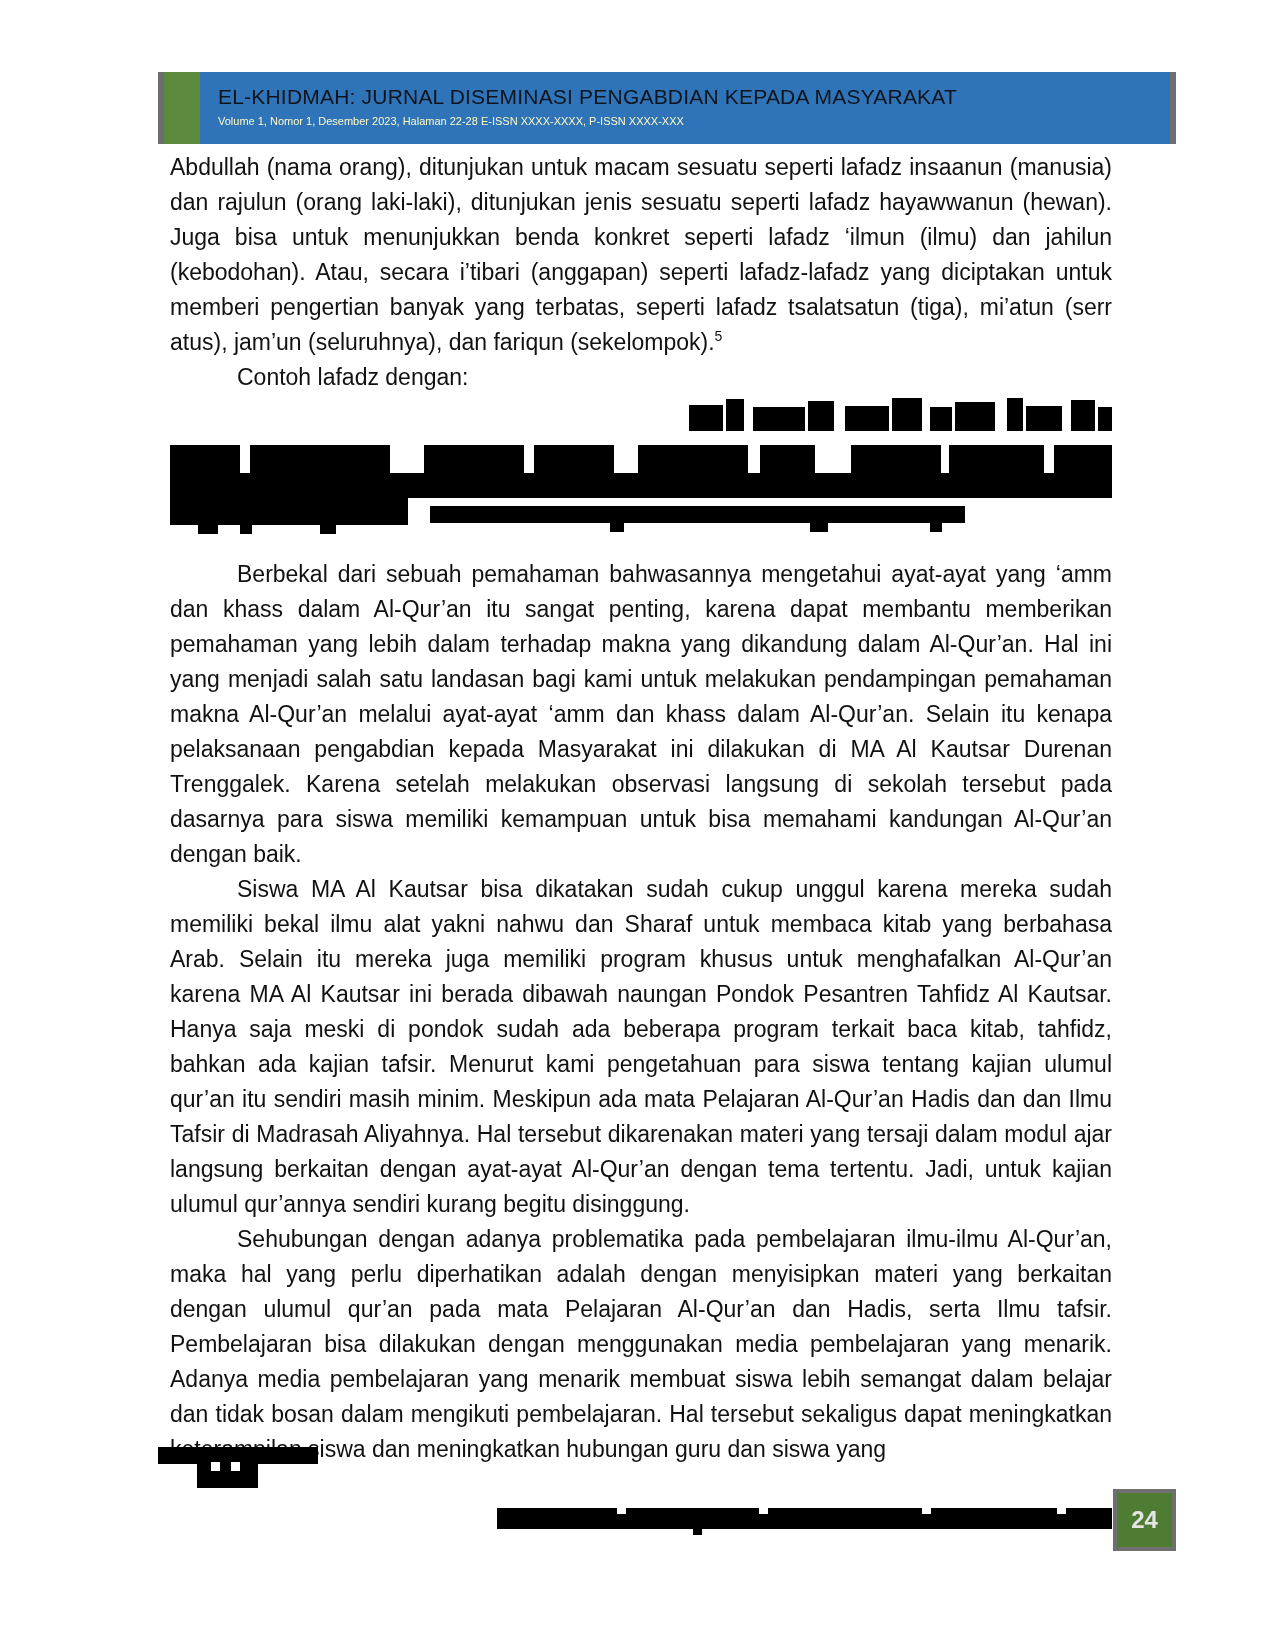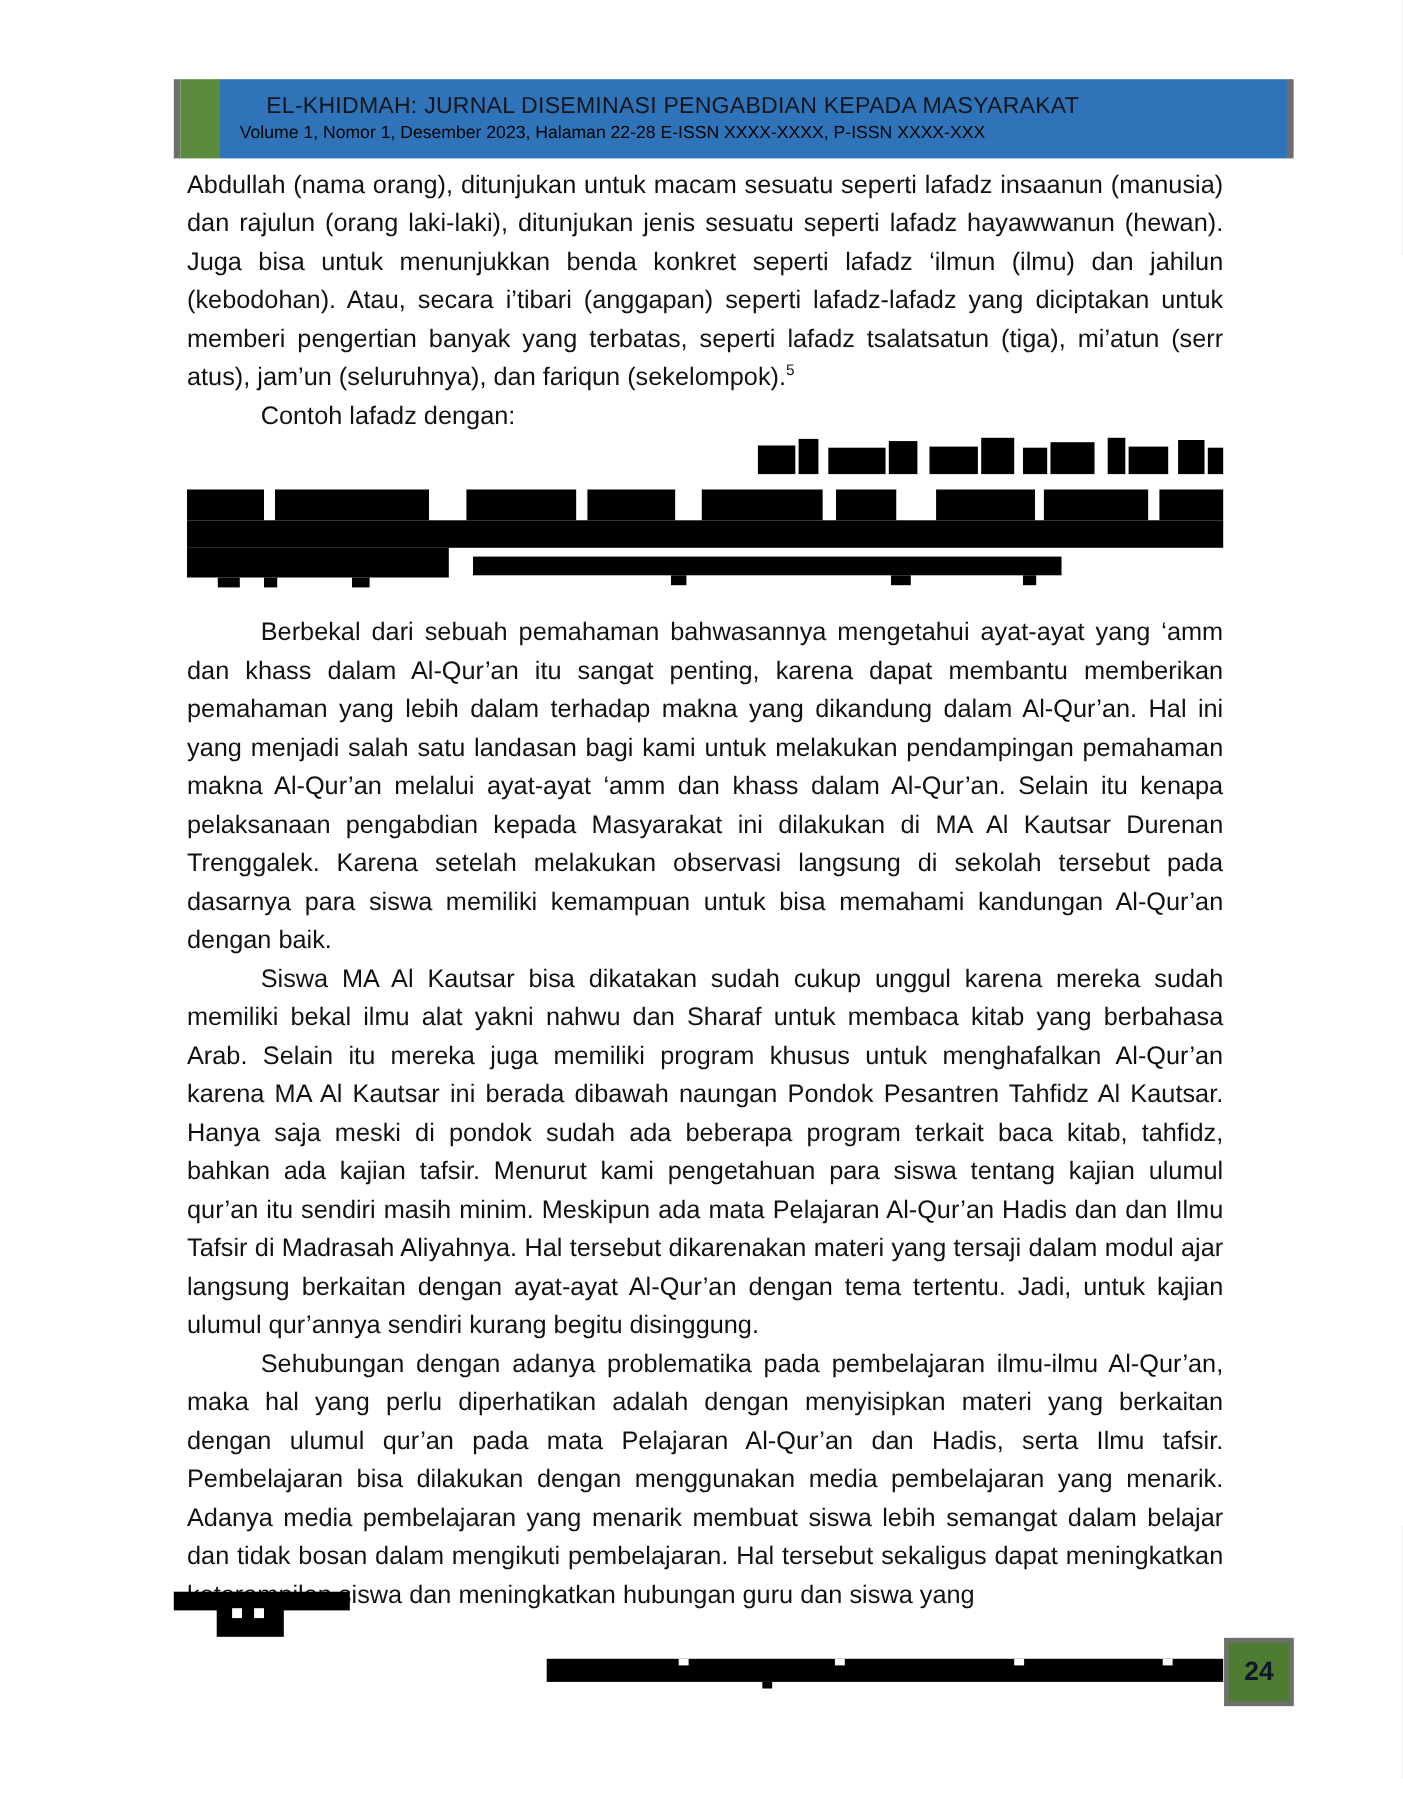--- a/index.html
+++ b/index.html
@@ -21,24 +21,24 @@
   }
   .banner-shadow{width:6px;background:#6e6e6e;flex:0 0 auto;}
   .banner-accent{width:36px;background:#5b8a3e;flex:0 0 auto;}
   .banner-blue{
     flex:1 1 auto;background:#2f74b8;
     display:flex;flex-direction:column;justify-content:center;
     padding-left:18px;box-sizing:border-box;
   }
   .banner-title{
     font-size:21px;line-height:24px;color:#10151d;
-    letter-spacing:.2px;white-space:nowrap;margin-left:24px;
+    letter-spacing:.2px;white-space:nowrap;
   }
   .banner-subtitle{
-    font-size:16px;line-height:20px;color:#000000;
+    font-size:11px;line-height:20px;color:#fef9c3;
     margin-top:2px;white-space:nowrap;
   }
 
   
   .body-col{
     position:absolute;left:170px;top:150px;width:942px;
     font-size:23px;line-height:35px;text-align:justify;
   }
   .para{margin:0;padding:0;}
   .para.indent{text-indent:67px;}
@@ -67,21 +67,21 @@
   .footer-bar{position:absolute;left:497px;top:1508px;width:615px;height:21px;background:#000;}
   .footer-bar i{position:absolute;top:0;width:9px;height:6px;background:#fff;display:block;}
   .footer-bar b{position:absolute;bottom:-6px;width:9px;height:6px;background:#000;display:block;}
 
   .page-number-box{
     position:absolute;left:1113px;top:1489px;width:63px;height:62px;
     background:#4e7c33;border:4px solid #6f6f6f;box-sizing:border-box;
     display:flex;align-items:center;justify-content:center;
   }
   .page-number-box .num{
-    color:#0f172a;font-size:24px;font-weight:bold;
+    color:#e5e5e5;font-size:24px;font-weight:bold;
     font-family:"Liberation Sans", sans-serif;
   }
 </style>
 </head>
 <body>
 
 <div class="page">
 
   <div class="journal-banner">
     <div class="banner-shadow"></div>

